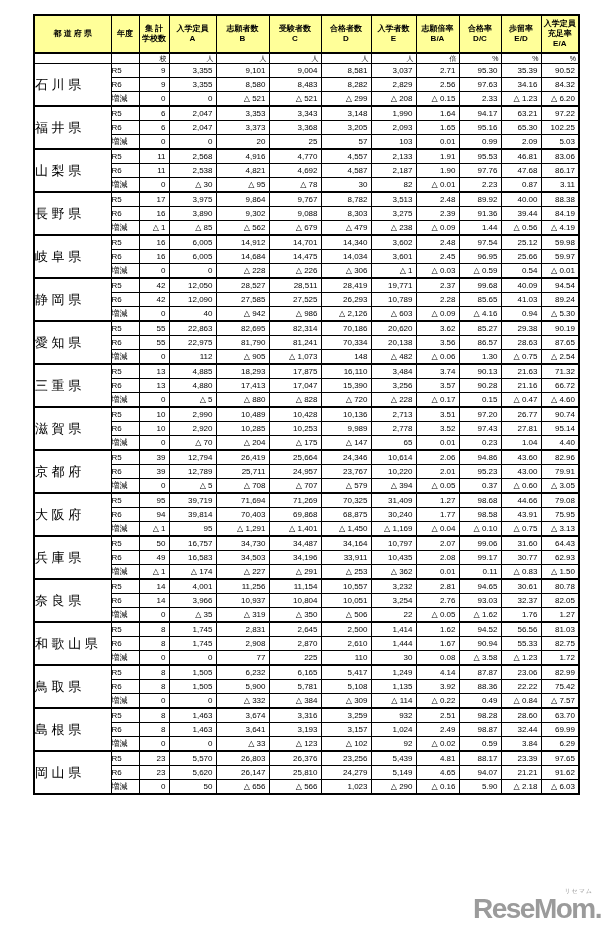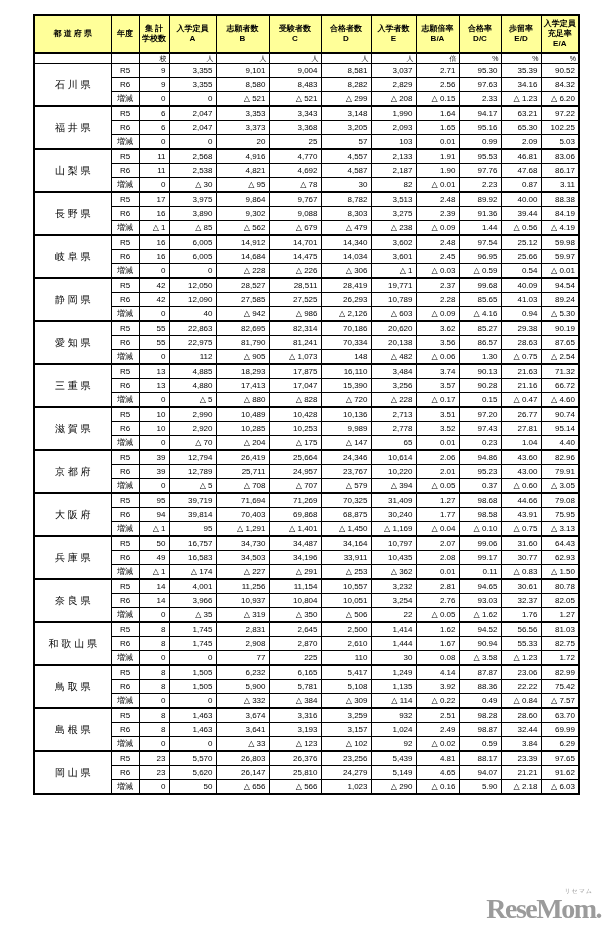--- a/index.html
+++ b/index.html
@@ -34,39 +34,39 @@
     white-space:pre-line; line-height:10px;
     height:38px; padding:1px 0;
   }
   table.adm td {
     border:1px solid #000;
     font-size:8px; line-height:13px; height:14px;
     padding:0 3px 0 0; overflow:hidden; white-space:nowrap;
     color:#000;
   }
   table.adm td.num { text-align:right; }
-  table.adm td.center { text-align:center; padding:0; }
+  table.adm td.center { padding:0; }
   table.adm td.pref {
-    text-align:center; padding:0; vertical-align:middle;
-    border-bottom:2px solid #000; font-size:10px;margin-left:8px;
+    padding:0; vertical-align:middle;
+    border-bottom:2px solid #000; font-size:13px;margin-left:8px;
   }
   table.adm tr.units td {
     height:10px; line-height:9px; font-size:7px;
     text-align:right; padding-right:2px;
   }
   table.adm tr.gend td { border-bottom:2px solid #000; }
 
   .logo { position:absolute; top:888px; right:12px; text-align:right; }
   .logo-ruby {
     display:block; font-size:6px; color:#9b9b9b;
     letter-spacing:1px; margin-right:8px; line-height:7px;
   }
   .logo-text {
     font-size:28px; font-weight:bold; color:#9b9b9b;
-    font-family:Liberation Serif, serif;
+    font-family:Liberation Sans, sans-serif;
     letter-spacing:-1.5px; line-height:28px;
   }
 </style>
 </head>
 <body>
 
 <div class="page">
 
   <table class="adm">
     <colgroup>

